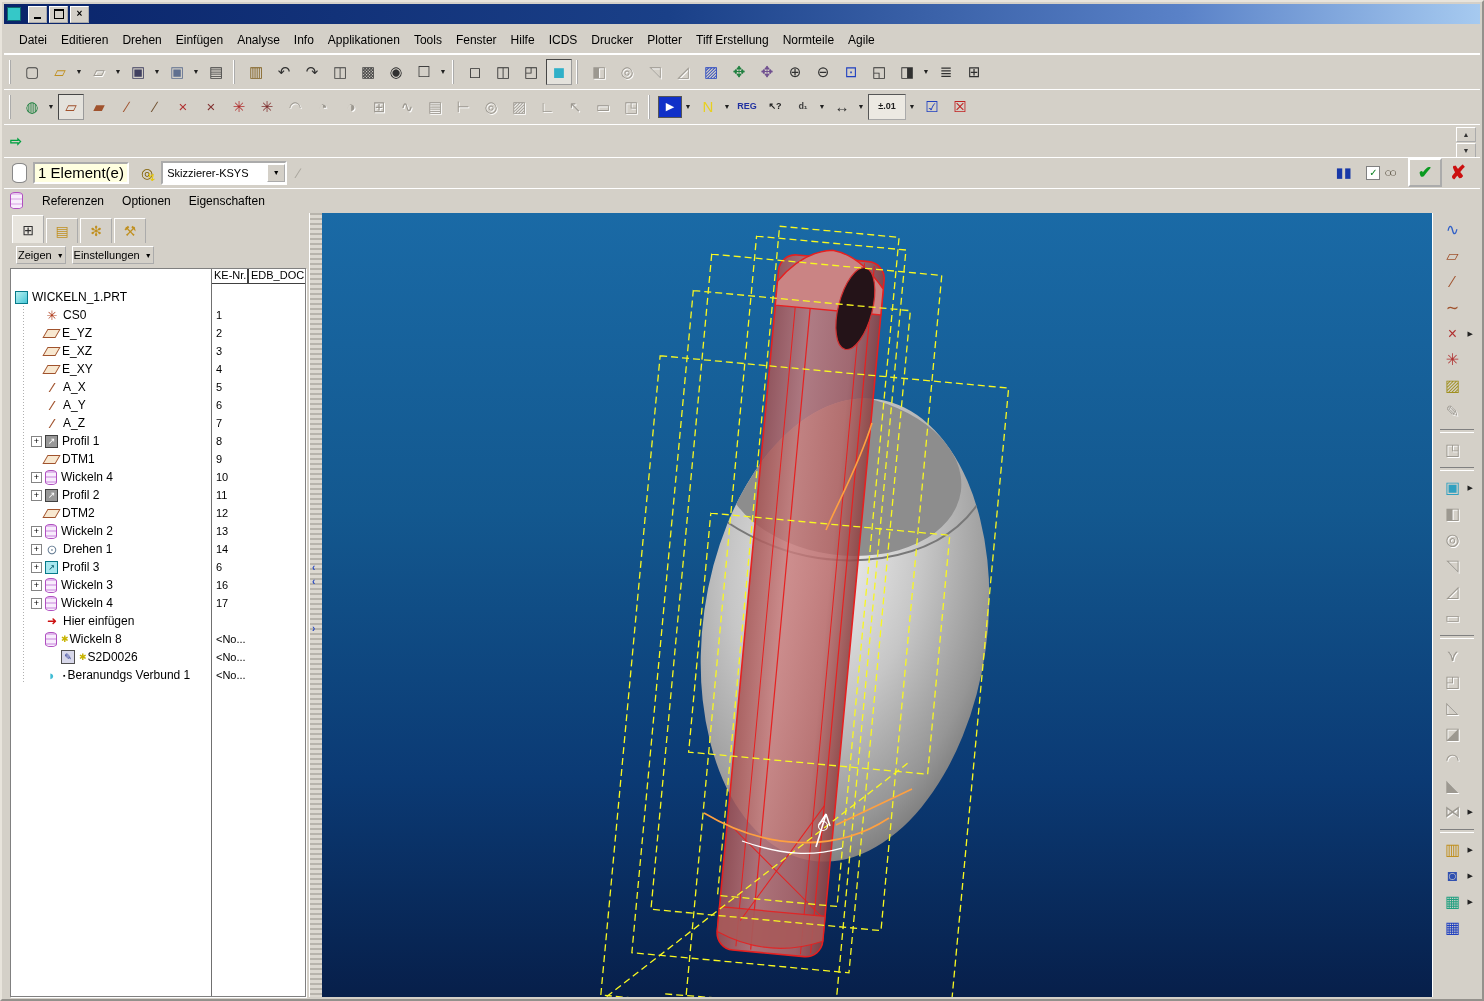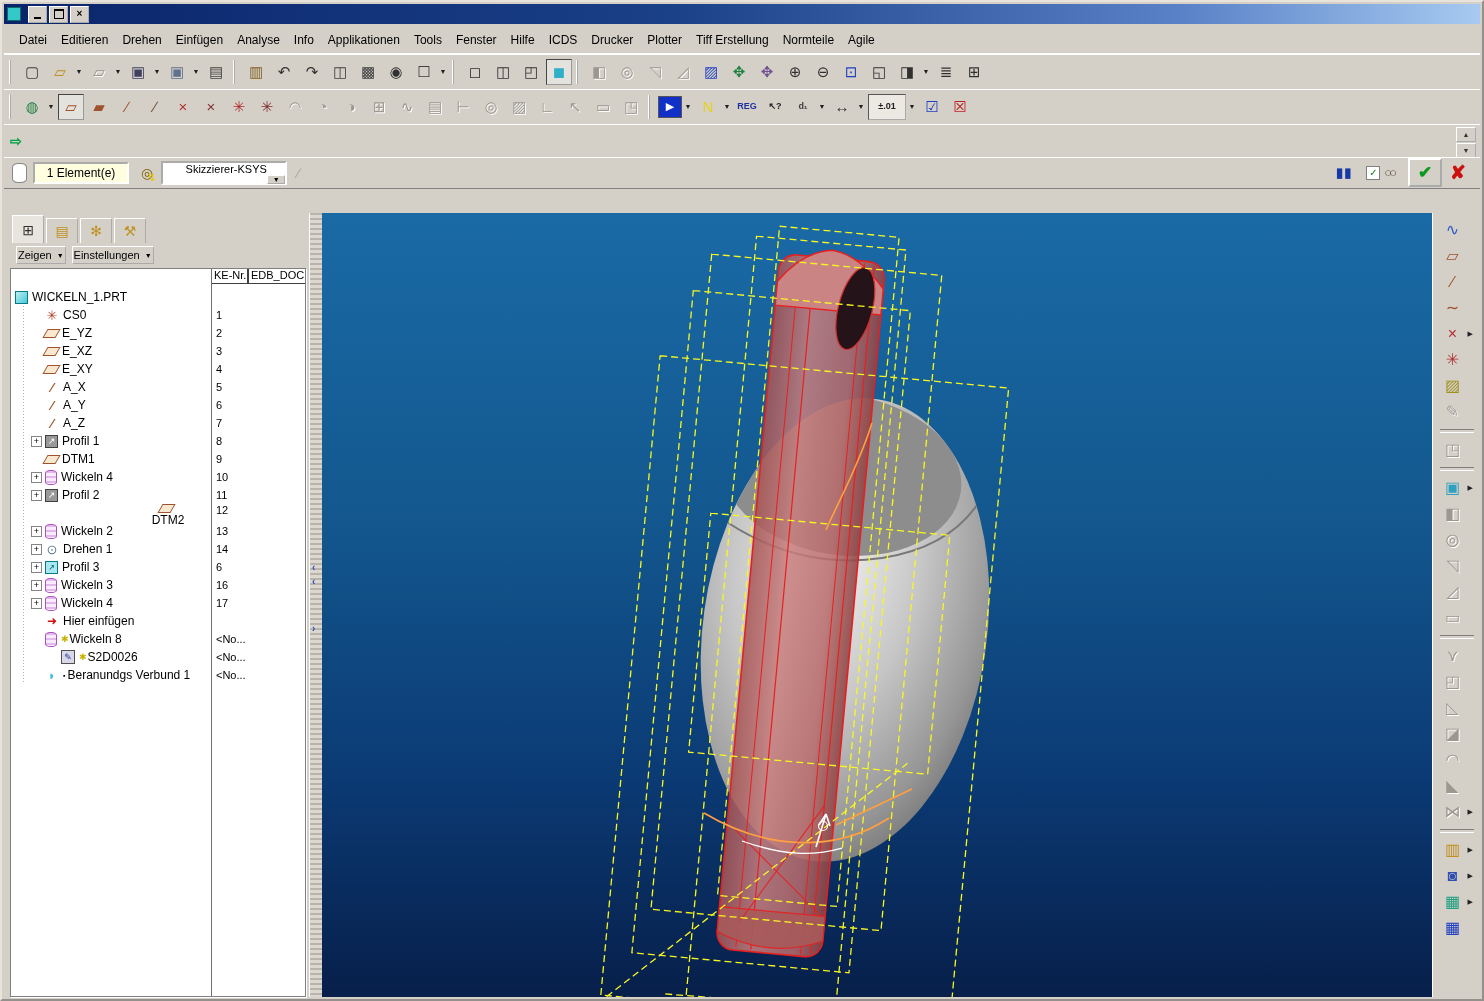--- a/index.html
+++ b/index.html
@@ -35,24 +35,24 @@
   
   #msgarea{position:absolute;left:2px;top:122px;right:2px;height:33px;border-bottom:1px solid #808080;
     box-shadow:inset 0 1px 0 #fff;display:flex;align-items:center;font-size:12px;padding-left:6px;color:#000;}
   #msg-arrow-icon{color:#00a040;font-size:14px;margin-right:5px;font-weight:bold;}
   #msg-scroll{position:absolute;right:4px;top:3px;display:flex;flex-direction:column;}
   #msg-scroll .sp{width:18px;height:13px;background:#d4d0c8;border:1px outset #fff;font-size:7px;display:flex;align-items:center;justify-content:center;color:#333;margin-bottom:1px;}
   
   #dashboard{position:absolute;left:2px;top:155px;right:2px;height:31px;display:flex;align-items:center;
     border-bottom:1px solid #808080;box-shadow:inset 0 1px 0 #fff;padding-left:8px;font-size:12px;}
   #collector-cyl{width:13px;height:18px;border:1px solid #888;border-radius:6px/4px;background:#fff;margin-right:6px;}
-  #collector-field{width:92px;height:18px;border:2px inset #fff;background:#ffffe0;display:flex;align-items:center;justify-content:center;font-size:12px;}
+  #collector-field{width:92px;height:18px;border:2px inset #fff;background:#ffffe0;display:flex;align-items:center;justify-content:center;font-size:15px;}
   #mag-icon{margin:0 8px 0 12px;font-size:14px;color:#806000;position:relative;}
   #mag-icon i{position:absolute;left:6px;top:6px;font-style:normal;color:#e8c800;font-size:11px;}
-  #csys-combo{width:118px;height:20px;border:2px inset #fff;background:#fff;display:flex;align-items:center;font-size:11px;padding-left:4px;flex-direction:column;}
+  #csys-combo{width:118px;height:20px;border:2px inset #fff;background:#fff;display:flex;align-items:center;font-size:11px;padding-left:4px;}
   #csys-combo .cb-arrow{margin-left:auto;width:16px;height:16px;background:#d4d0c8;border:1px outset #fff;font-size:7px;display:flex;align-items:center;justify-content:center;}
   #flip-icon{color:#a8a49c;font-size:14px;margin-left:10px;}
   #dash-right{margin-left:auto;display:flex;align-items:center;margin-right:14px;}
   #pause-btn{color:#1838a8;font-size:13px;font-weight:bold;letter-spacing:1px;margin-right:14px;}
   #preview-check{width:12px;height:12px;border:1px solid #808080;background:#fff;color:#0a8020;font-size:10px;line-height:11px;text-align:center;margin-right:4px;}
   #glasses-icon{font-size:13px;color:#504838;margin-right:14px;letter-spacing:-3px;}
   #ok-btn{width:30px;height:25px;border:2px outset #fff;background:#d4d0c8;color:#0a9a20;font-size:17px;font-weight:bold;display:flex;align-items:center;justify-content:center;margin-right:8px;}
   #cancel-btn{color:#cc1010;font-size:19px;font-weight:bold;}
   
   #tabsrow{position:absolute;left:2px;top:186px;right:2px;height:25px;display:flex;align-items:center;
@@ -280,20 +280,24 @@
     <span id="flip-icon">∕</span>
     <span id="dash-right">
       <span id="pause-btn">▮▮</span>
       <span id="preview-check">✓</span>
       <span id="glasses-icon">○○</span>
       <span id="ok-btn">✔</span>
       <span id="cancel-btn">✘</span>
     </span>
   </div>
 
+  <div id="tabsrow">
+    <span id="tabs-cyl"></span>
+    <span id="dash-tabs"><span class="dash-tab">Referenzen</span><span class="dash-tab">Optionen</span><span class="dash-tab">Eigenschaften</span></span>
+  </div>
 
   <div id="main">
 
     <div id="treepanel">
       <div id="tree-tabs">
           <span class="tree-tab pressed" style="color: rgb(48, 48, 48);">⊞</span>
           <span class="tree-tab" style="color: rgb(192, 144, 32);">▤</span>
           <span class="tree-tab" style="color: rgb(192, 144, 32);">✻</span>
           <span class="tree-tab" style="color: rgb(192, 144, 32);">⚒</span>
         </div>
@@ -387,21 +391,21 @@
               <span class="t-label">Wickeln 4</span>
               <span class="t-ke">10</span>
             </div>
             <div class="tree-row" style="padding-left: 20px;">
               <span class="guide" style="left: 12px;"></span>
               <span class="expander">+</span>
               <span class="t-icon" data-icon="profil">↗</span>
               <span class="t-label">Profil 2</span>
               <span class="t-ke">11</span>
             </div>
-            <div class="tree-row" style="padding-left: 20px; flex-direction: column;">
+            <div class="tree-row" style="padding-left: 20px;">
               <span class="guide" style="left: 12px;"></span>
               <span class="exp-space"></span>
               <span class="t-icon" data-icon="plane"></span>
               <span class="t-label">DTM2</span>
               <span class="t-ke">12</span>
             </div>
             <div class="tree-row" style="padding-left: 20px;">
               <span class="guide" style="left: 12px;"></span>
               <span class="expander">+</span>
               <span class="t-icon" data-icon="wrap"></span>

